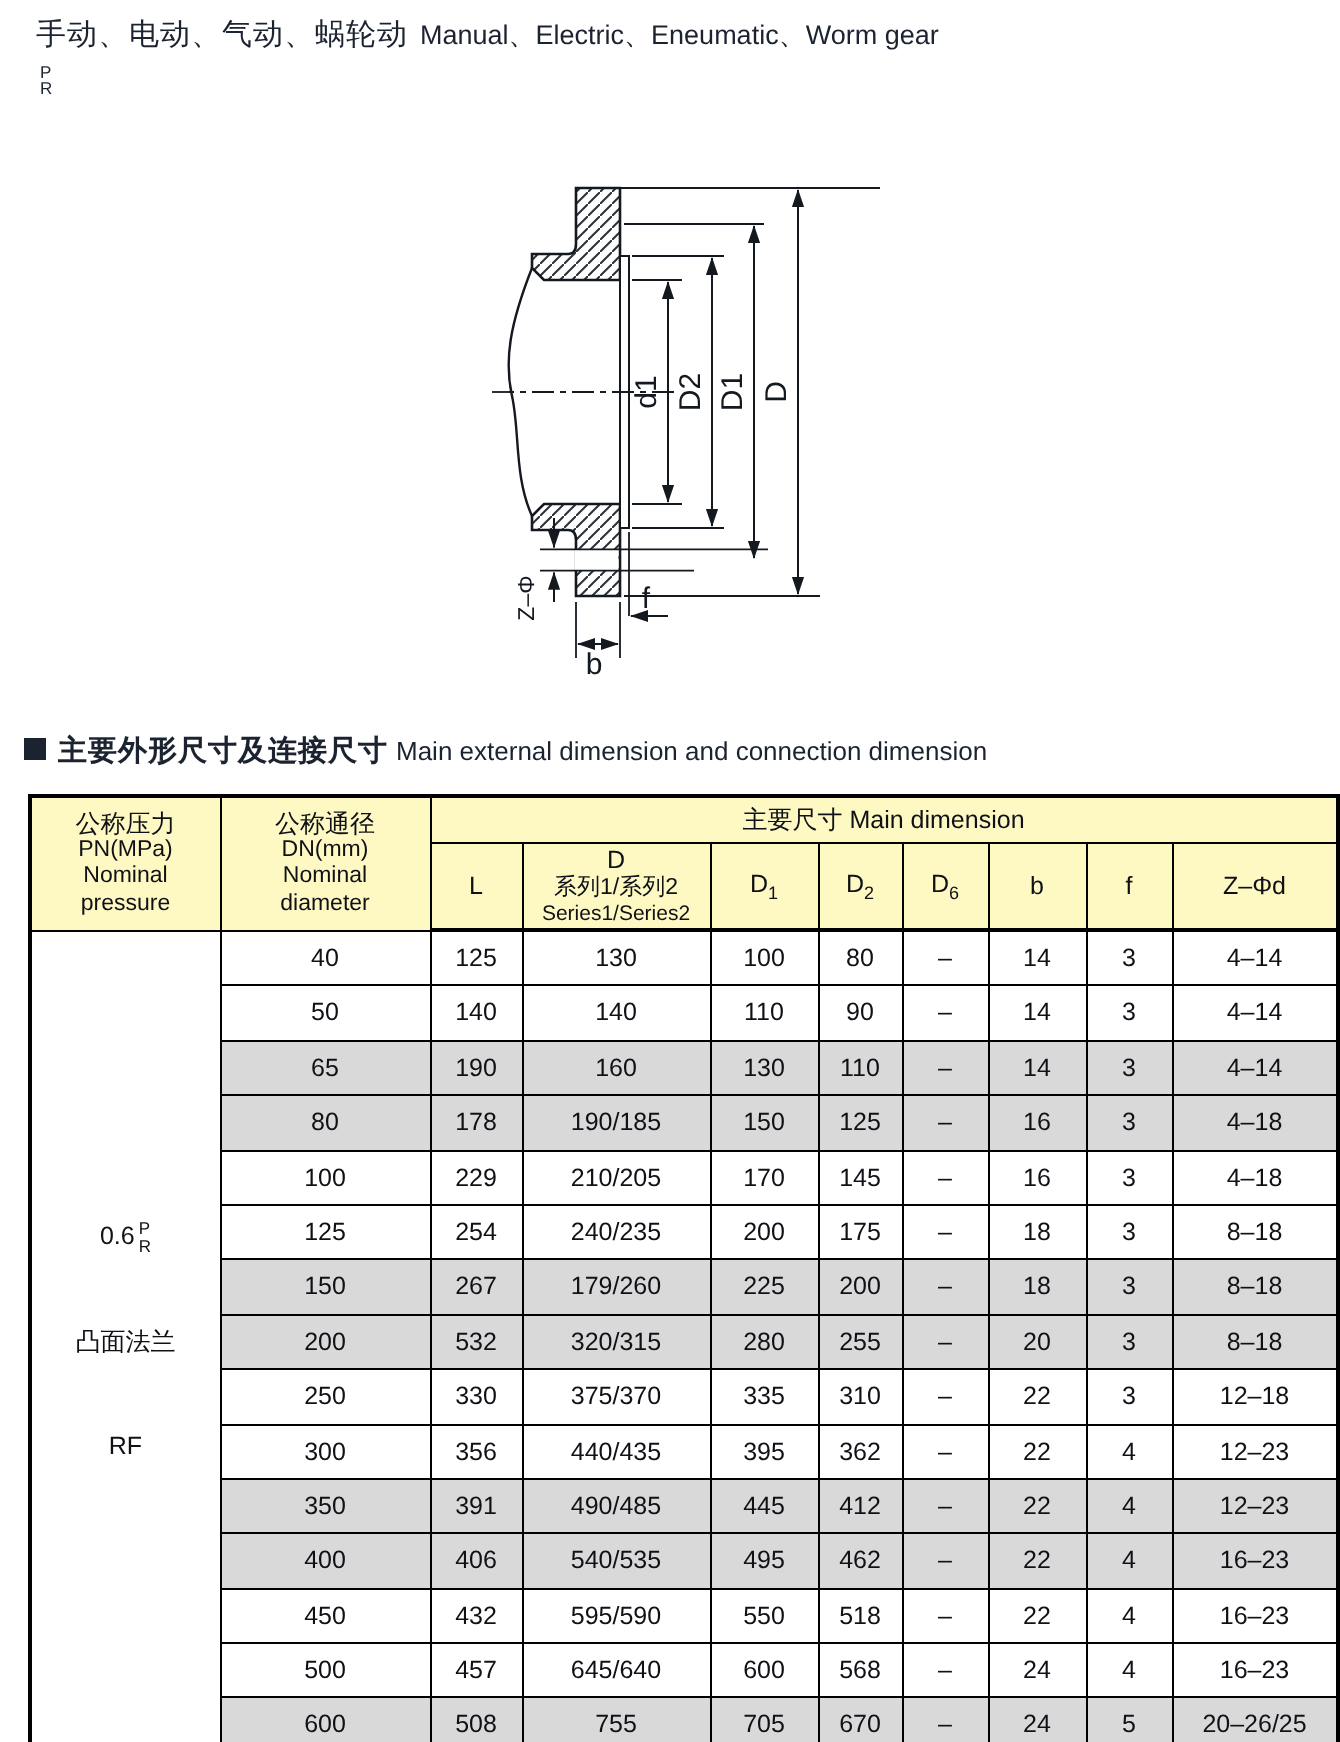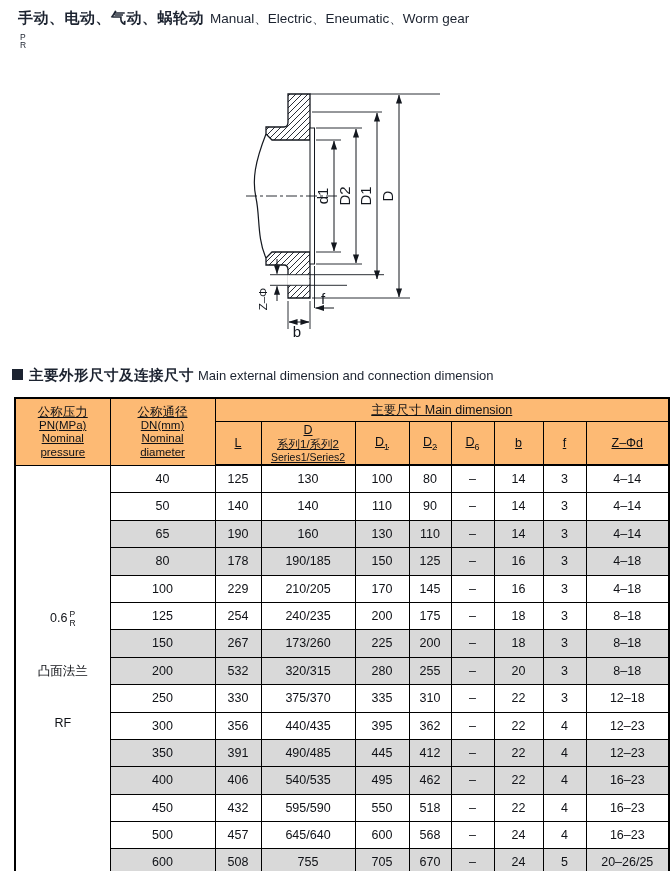--- a/index.html
+++ b/index.html
@@ -3,21 +3,21 @@
 <meta charset="utf-8">
 <style>
   html,body{margin:0;padding:0;background:#fff;}
   .page{
     position:relative;width:670px;height:871px;background:#ffffff;
     font-family:"Liberation Sans","DejaVu Sans",sans-serif;color:#1c2330;overflow:hidden;
   }
   
   .doc-header{position:absolute;left:18px;top:8px;width:640px;}
   .doc-header .line1{font-size:13.5px;line-height:20px;white-space:nowrap;}
-  .doc-header .line1 .cn{font-weight:bold;font-size:15px;letter-spacing:.5px;}
+  .doc-header .line1 .cn{font-weight:normal;font-size:15px;letter-spacing:.5px;}
   .doc-header .line1 .en{margin-left:6px;margin-top:12px;}
   .doc-header .line2{font-size:13.5px;line-height:20px;margin-top:2px;white-space:nowrap;}
   .stack{display:inline-flex;flex-direction:column;vertical-align:middle;font-size:8.5px;line-height:8.5px;margin-left:2px;text-align:left;}
   
   .drawing{position:absolute;left:240px;top:82px;}
   .drawing text{font-family:"Liberation Sans","DejaVu Sans",sans-serif;fill:#14181f;}
   .dim-label{font-size:15px;}
   .dim-label-small{font-size:11.5px;}
   
   .section-title{position:absolute;left:12px;top:366px;font-size:13px;white-space:nowrap;}
@@ -28,21 +28,21 @@
   .dim-table{
     position:absolute;left:14px;top:397px;width:654px;
     border-collapse:collapse;table-layout:fixed;
     font-size:12.5px;color:#0f1116;
   }
   .dim-table th,.dim-table td{
     border:1px solid #000;text-align:center;vertical-align:middle;padding:0;
     font-weight:normal;line-height:1.15;
   }
   .dim-table{border:2px solid #000;}
-  .dim-table thead th{background:#fdba74;text-decoration:underline;}
+  .dim-table thead th{background:#fef9c3;}
   .dim-table thead tr.sub th{border-bottom:2px solid #000;}
   .dim-table thead .main-dim{height:22px;margin-top:14px;}
   .dim-table thead tr.sub th{height:42px;}
   .dim-table tbody td{height:26.4px;}
   .dim-table tbody tr.band td{background:#d9d9d9;}
   .dim-table td.pressure-cell{background:#ffffff;font-size:12.5px;}
   .hdr-sub{font-size:11.5px;}
   .hdr-xs{font-size:10.5px;}
   sub{font-size:9px;}
   .pr-line{margin-bottom:10px;}
@@ -244,21 +244,21 @@
           <td>200</td>
           <td>175</td>
           <td>–</td>
           <td>18</td>
           <td>3</td>
           <td>8–18</td>
         </tr>
         <tr class="band">
           <td>150</td>
           <td>267</td>
-          <td>173/260</td>
+          <td>179/260</td>
           <td>225</td>
           <td>200</td>
           <td>–</td>
           <td>18</td>
           <td>3</td>
           <td>8–18</td>
         </tr>
         <tr class="band">
           <td>200</td>
           <td>532</td>

